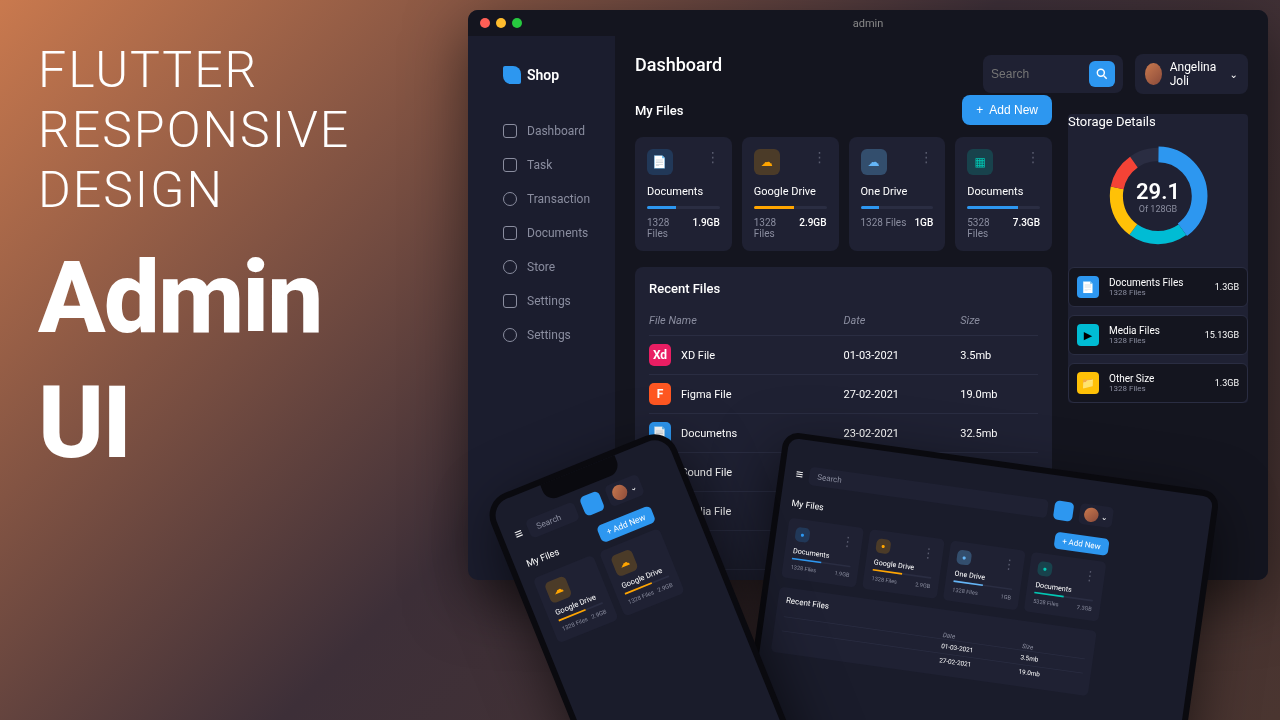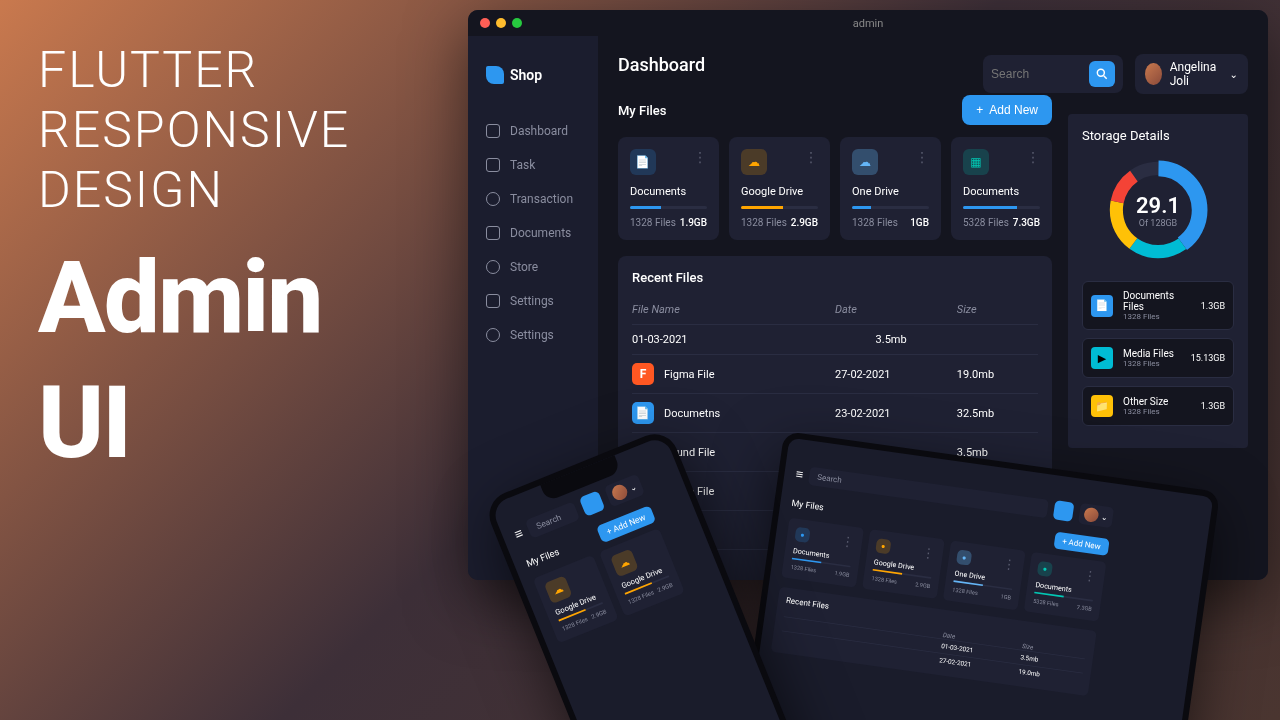--- a/index.html
+++ b/index.html
@@ -59,20 +59,21 @@
 .titlebar-title {
   position: absolute;
   left: 50%;
   transform: translateX(-50%);
   color: #888;
   font-size: 11px;
 }
 .app {
   display: flex;
   height: calc(100% - 26px);
+  margin-left: 17px;
 }
 .sidebar {
   width: 130px;
   background: #1b1d2e;
   padding: 20px 10px;
 }
 .logo {
   display: flex;
   align-items: center;
   gap: 6px;
@@ -254,21 +255,20 @@
 }
 .fi-pink { background: #e91e63; color: #fff; }
 .fi-teal { background: #ff5722; color: #fff; }
 .fi-blue { background: #2d97f0; color: #fff; }
 .fi-orange { background: #ff6b00; color: #fff; }
 .fi-yellow { background: #ffc107; color: #fff; }
 .fi-green { background: #4caf50; color: #fff; }
 .storage-card {
   background: #1f2133;
   border-radius: 4px;
-  padding: 14px;
   margin-bottom: 12px;
 }
 .storage-title { color: #fff; font-size: 13px; margin-bottom: 12px; }
 .donut-wrap { display: flex; justify-content: center; margin: 10px 0 16px; position: relative; }
 .donut {
   width: 110px;
   height: 110px;
 }
 .donut-center {
   position: absolute;
@@ -501,20 +501,24 @@
           </div>
         <div class="recent">
           <div class="section-title" style="margin-bottom:10px;">Recent Files</div>
           <div class="table-head">
             <div class="col-name">File Name</div>
             <div class="col-date">Date</div>
             <div class="col-size">Size</div>
           </div>
           <div id="file-rows">
               <div class="table-row">
+    <div class="col-name" style="display:flex;align-items:center;">
+      <div class="file-icon fi-pink">Xd</div>
+      <span>XD File</span>
+    </div>
     <div class="col-date">01-03-2021</div>
     <div class="col-size">3.5mb</div>
               </div>
               <div class="table-row">
     <div class="col-name" style="display:flex;align-items:center;">
       <div class="file-icon fi-teal">F</div>
       <span>Figma File</span>
     </div>
     <div class="col-date">27-02-2021</div>
     <div class="col-size">19.0mb</div>

